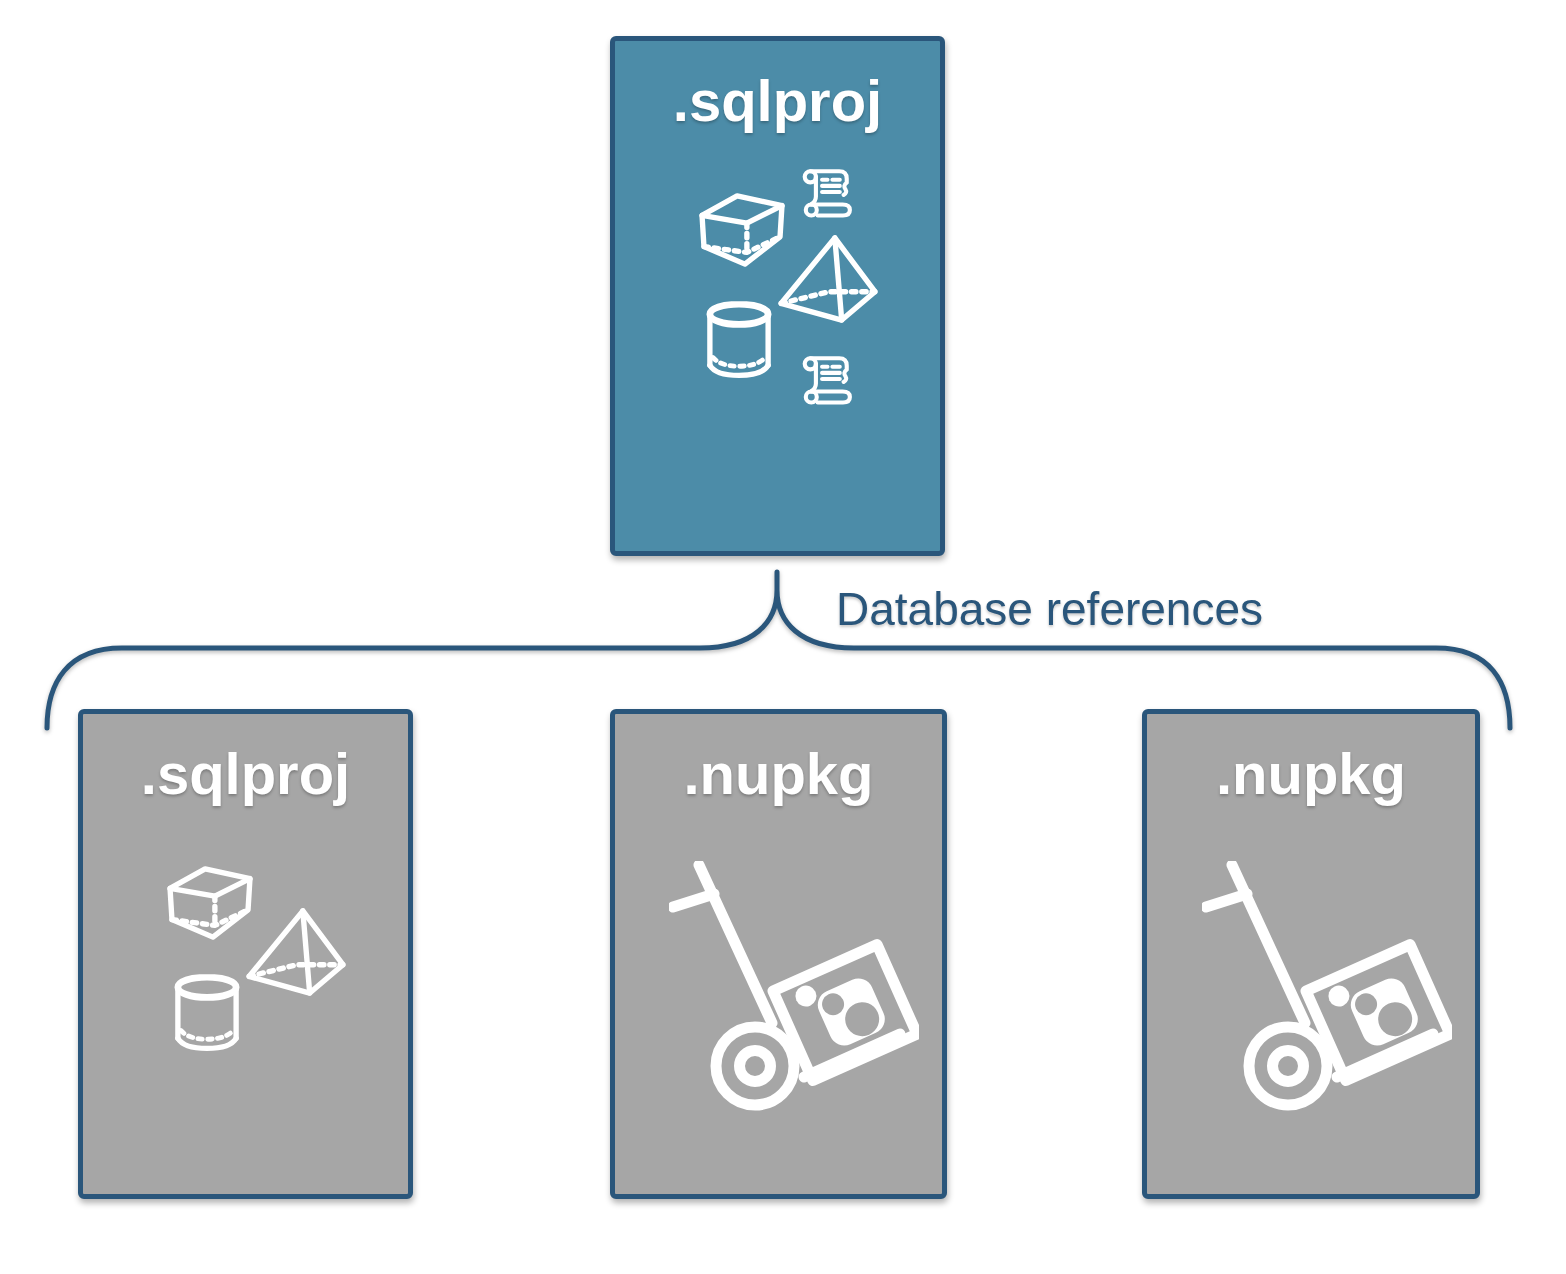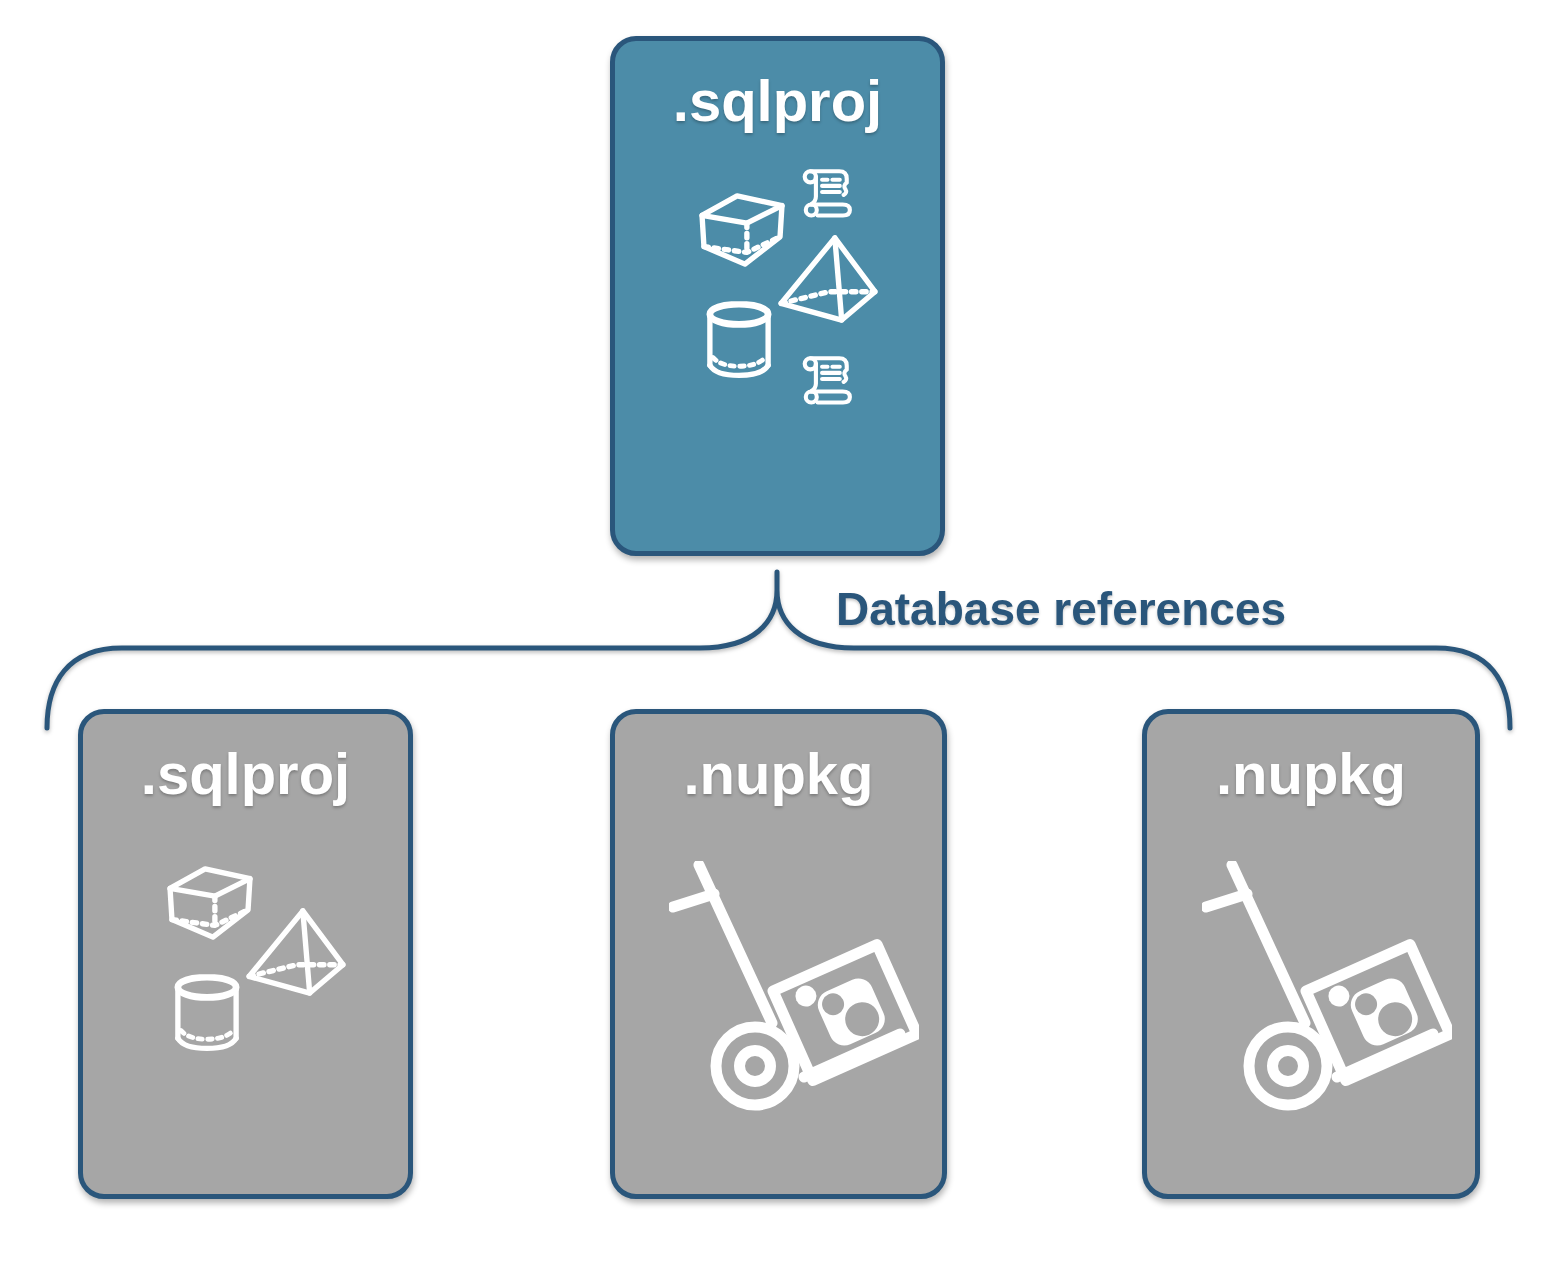--- a/index.html
+++ b/index.html
@@ -1,30 +1,30 @@
 <!DOCTYPE html>
 <html style="--canvas-bg: #FFFFFF; --outline: #2A567B; --parent-fill: #4C8CA8; --child-fill: #A6A6A6; --icon-stroke: #FFFFFF; --box-label: #FFFFFF; --connector-label: #2A567B;"><head>
 <meta charset="utf-8">
 <style>
   html,body{margin:0;padding:0;background:#fff;}
   body{width:1566px;height:1274px;overflow:hidden;
        font-family:"Liberation Sans", sans-serif;}
   .stage{position:relative;width:1566px;height:1274px;background:var(--canvas-bg,#fff);}
-  .node{position:absolute;border:5px solid var(--outline,#2A567B);border-radius:26px;
+  .node{position:absolute;border:5px solid var(--outline,#2A567B);border-radius:6px;
         box-sizing:border-box;box-shadow:1px 4px 6px rgba(0,0,0,.30);}
   .node.parent{background:var(--parent-fill,#4C8CA8);}
   .node.child{background:var(--child-fill,#A6A6A6);}
   .node-label{position:absolute;left:0;top:26px;width:100%;text-align:center;
               font-size:58px;font-weight:bold;letter-spacing:0px;
               color:var(--box-label,#fff);text-shadow:0 2px 3px rgba(0,0,0,.25);}
   .ic{position:absolute;overflow:visible;}
   .brace{position:absolute;left:0;top:560px;width:1566px;height:190px;
          filter:drop-shadow(0 2px 2px rgba(0,0,0,.28));}
   .connector-label{position:absolute;left:836px;top:582px;
-         font-size:46px;font-weight:bold;color:var(--connector-label,#2A567B);
+         font-size:46px;font-weight:normal;color:var(--connector-label,#2A567B);
          white-space:nowrap;text-shadow:0 2px 3px rgba(0,0,0,.22);}
   .defs{position:absolute;width:0;height:0;overflow:hidden;}
 </style>
 </head>
 <body>
 
 <svg class="defs" aria-hidden="true">
   <defs>
     <symbol id="sym-scroll" viewBox="0 0 55 55">
       <g fill="none" stroke="#FFFFFF" stroke-width="4.2" stroke-linecap="round" stroke-linejoin="round">

